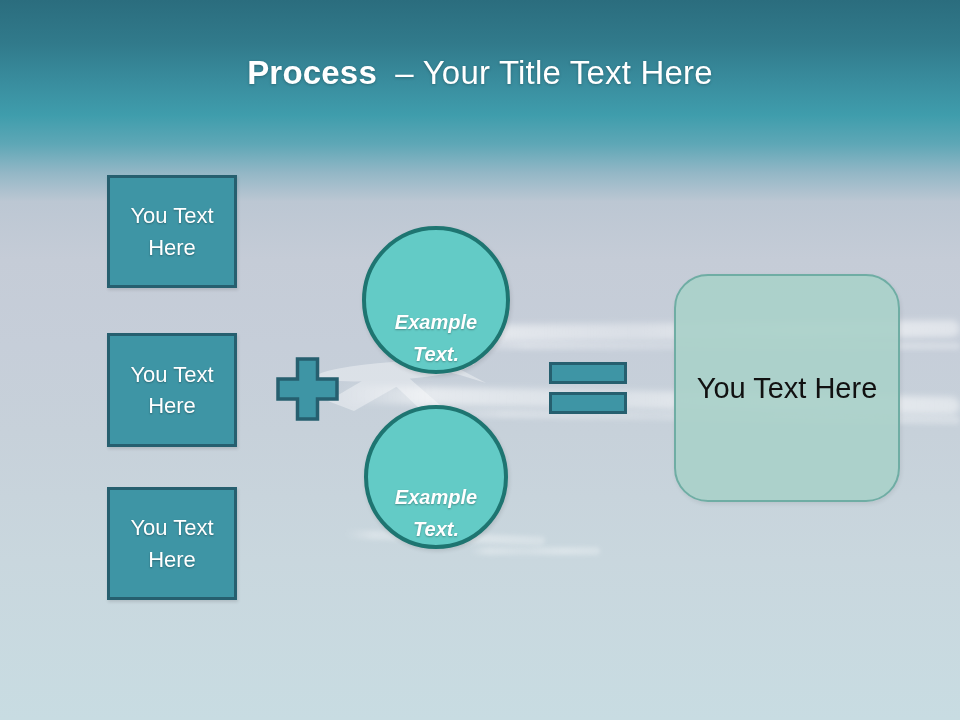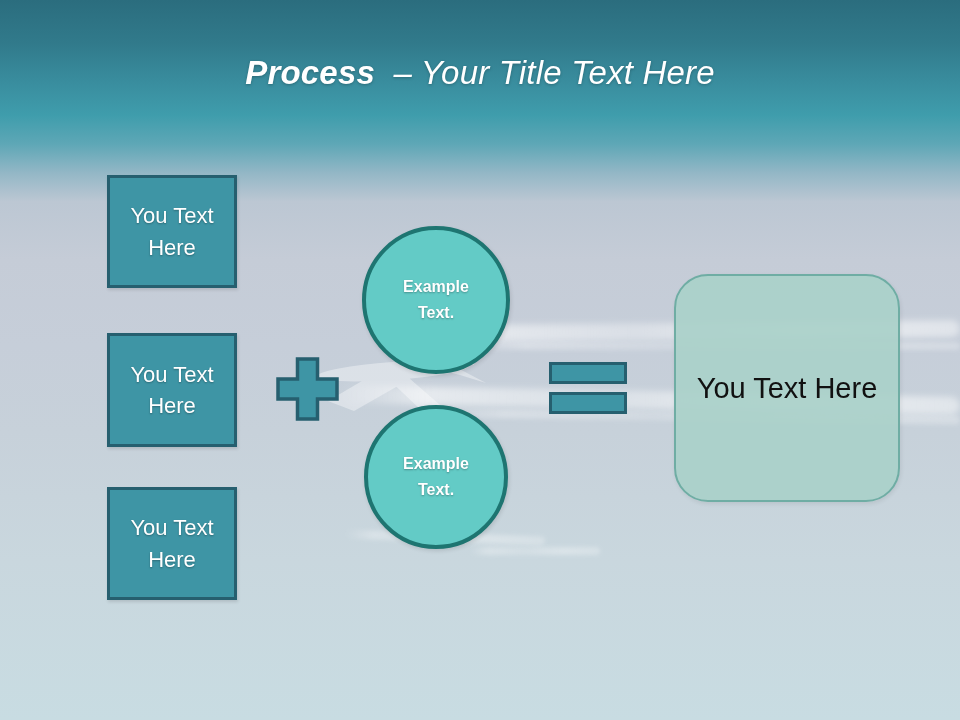--- a/index.html
+++ b/index.html
@@ -25,21 +25,20 @@
   .trail-b2 { left:430px; top:412px; width:530px; height:9px; transform:rotate(0.8deg); }
   .trail-c  { left:345px; top:533px; width:200px; height:9px; opacity:.45; transform:rotate(2deg); }
   .trail-d  { left:470px; top:547px; width:130px; height:8px; opacity:.4; }
   .airplane { position:absolute; left:298px; top:303px; width:190px; height:120px;
     opacity:.38; filter:blur(0.6px); }
   
   .title-band {
     position:absolute; left:0; top:0; width:100%; padding-top:54px;
     text-align:center; color:#ffffff; font-size:33px; letter-spacing:.2px;
     text-shadow:0 1px 3px rgba(0,0,0,.25);
-    font-style:italic;
   }
   .title-keyword { font-weight:700; }
   .title-rest { font-weight:400; margin-left:9px; }
   
   .sq {
     position:absolute; left:107px; width:130px; height:113px;
     background:#3e95a5; border:3px solid #265f6f; box-sizing:border-box;
     display:flex; align-items:center; justify-content:center; text-align:center;
     color:#ffffff; font-size:22px; line-height:1.42;
     text-shadow:0 1px 2px rgba(0,0,0,.3);
@@ -50,22 +49,22 @@
   
   .plus-wrap { position:absolute; left:276px; top:357px; width:63px; height:64px; }
   .equals-wrap { position:absolute; left:549px; top:362px; width:78px; height:52px;
     display:flex; flex-direction:column; justify-content:space-between; }
   .eq-bar { width:78px; height:22px; box-sizing:border-box;
     background:#3e95a5; border:3px solid #265f6f; }
   
   .circle {
     position:absolute; border-radius:50%;
     background:#63cbc6; border:4px solid #1e7571; box-sizing:border-box;
-    display:flex; align-items:center; justify-content:center; text-align:center;
-    color:#ffffff; font-size:16px; font-weight:700; line-height:1.6;
+    display:flex; align-items:flex-end; justify-content:center; text-align:center;
+    color:#ffffff; font-size:20px; font-weight:700; font-style:italic; line-height:1.6;
     text-shadow:0 1px 2px rgba(0,0,0,.3);
     box-shadow:1px 2px 4px rgba(0,0,0,.12);
   }
   .circle span { display:block; width:96px; }
   .circle1 { left:362px; top:226px; width:148px; height:148px; }
   .circle2 { left:364px; top:405px; width:144px; height:144px; }
   
   .result {
     position:absolute; left:674px; top:274px; width:226px; height:228px;
     background:rgba(170,209,201,0.93); border:2px solid #6fada4;

